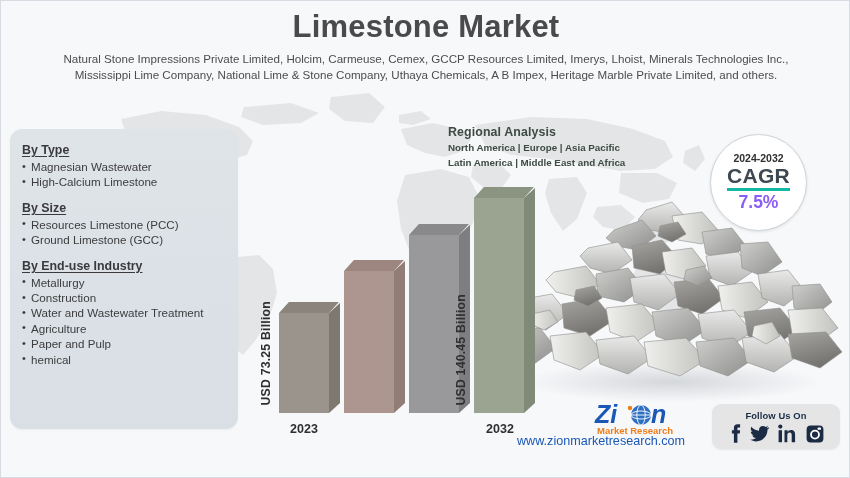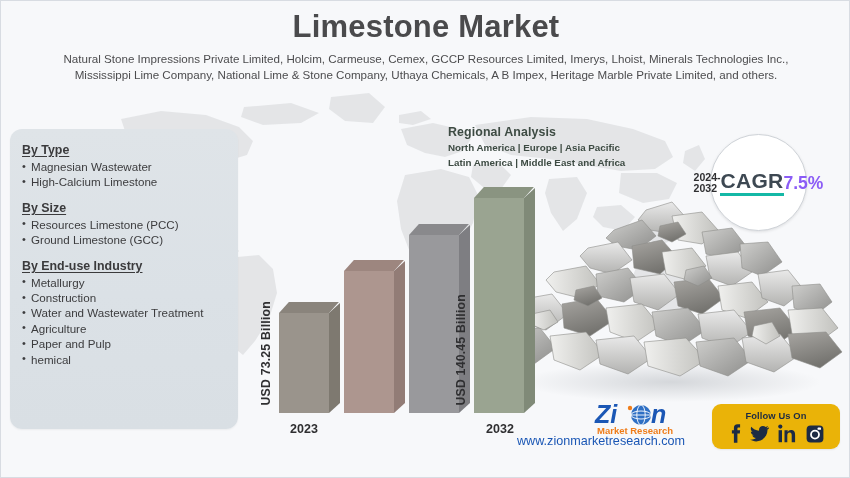--- a/index.html
+++ b/index.html
@@ -49,21 +49,21 @@
   #regional-title{font-size:12.4px;font-weight:bold;color:#3d4b43;letter-spacing:.1px;}
   .region-line{font-size:9.8px;font-weight:bold;color:#3d4b43;line-height:13px;margin-top:2px;}
 
   
   #rocks{position:absolute;left:495px;top:185px;width:355px;height:235px;z-index:4;}
 
   
   #cagr{
     position:absolute;left:709px;top:133px;width:95px;height:95px;border-radius:50%;
     background:#ffffff;border:1px solid #cfd3d8;z-index:9;
-    display:flex;flex-direction:row;align-items:center;justify-content:center;
+    display:flex;flex-direction:column;align-items:center;justify-content:center;
     box-shadow:0 1px 3px rgba(0,0,0,.10);
   }
   #cagr-years{font-size:10.5px;font-weight:bold;color:#2f2f31;line-height:1;}
   #cagr-word{
     font-size:21px;font-weight:bold;color:#3d4852;line-height:1.05;margin-top:1px;
     border-bottom:3px solid #14b8a6;padding-bottom:1px;letter-spacing:.3px;
   }
   #cagr-value{font-size:17.5px;font-weight:bold;color:#8b5cf6;margin-top:3px;line-height:1;}
 
   
@@ -81,21 +81,21 @@
     writing-mode:vertical-rl;transform:rotate(180deg);letter-spacing:.2px;
   }
 
   
   #brand{position:absolute;left:592px;top:398px;z-index:8;width:118px;height:40px;}
   #url{
     position:absolute;left:516px;top:433px;z-index:8;
     font-size:12.6px;color:#1b57b5;font-family:"Liberation Sans",sans-serif;white-space:nowrap;
   }
   #follow-panel{
-    position:absolute;left:711px;top:403px;width:128px;height:45px;background:#eab308;
+    position:absolute;left:711px;top:403px;width:128px;height:45px;background:#e5e5e5;
     border-radius:9px;z-index:8;display:flex;flex-direction:column;align-items:center;
     justify-content:center;box-shadow:0 1px 2px rgba(0,0,0,.07);
   }
   #follow-label{font-size:9.4px;font-weight:bold;color:#1c2b44;letter-spacing:.1px;}
   #social-row{display:flex;align-items:center;gap:9px;margin-top:3px;}
   .soc{display:block;}
 </style>
 </head>
 <body>
 

